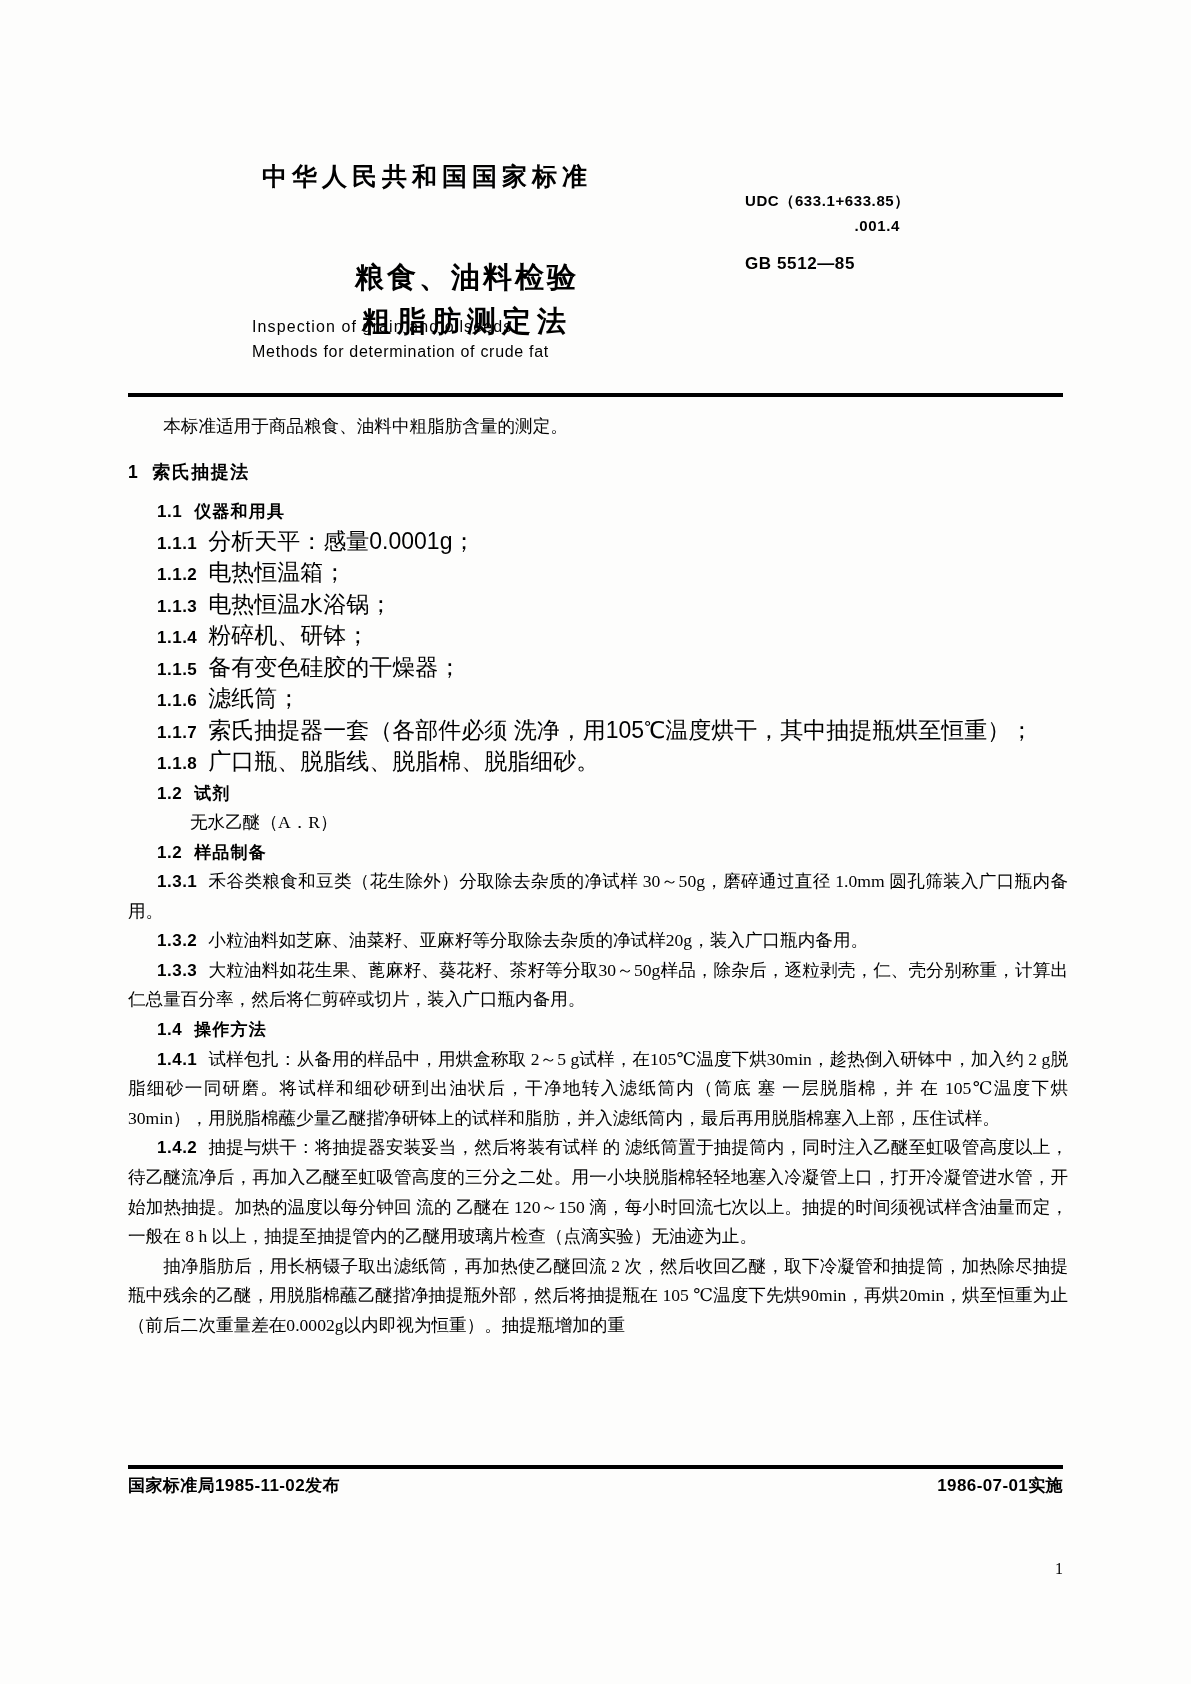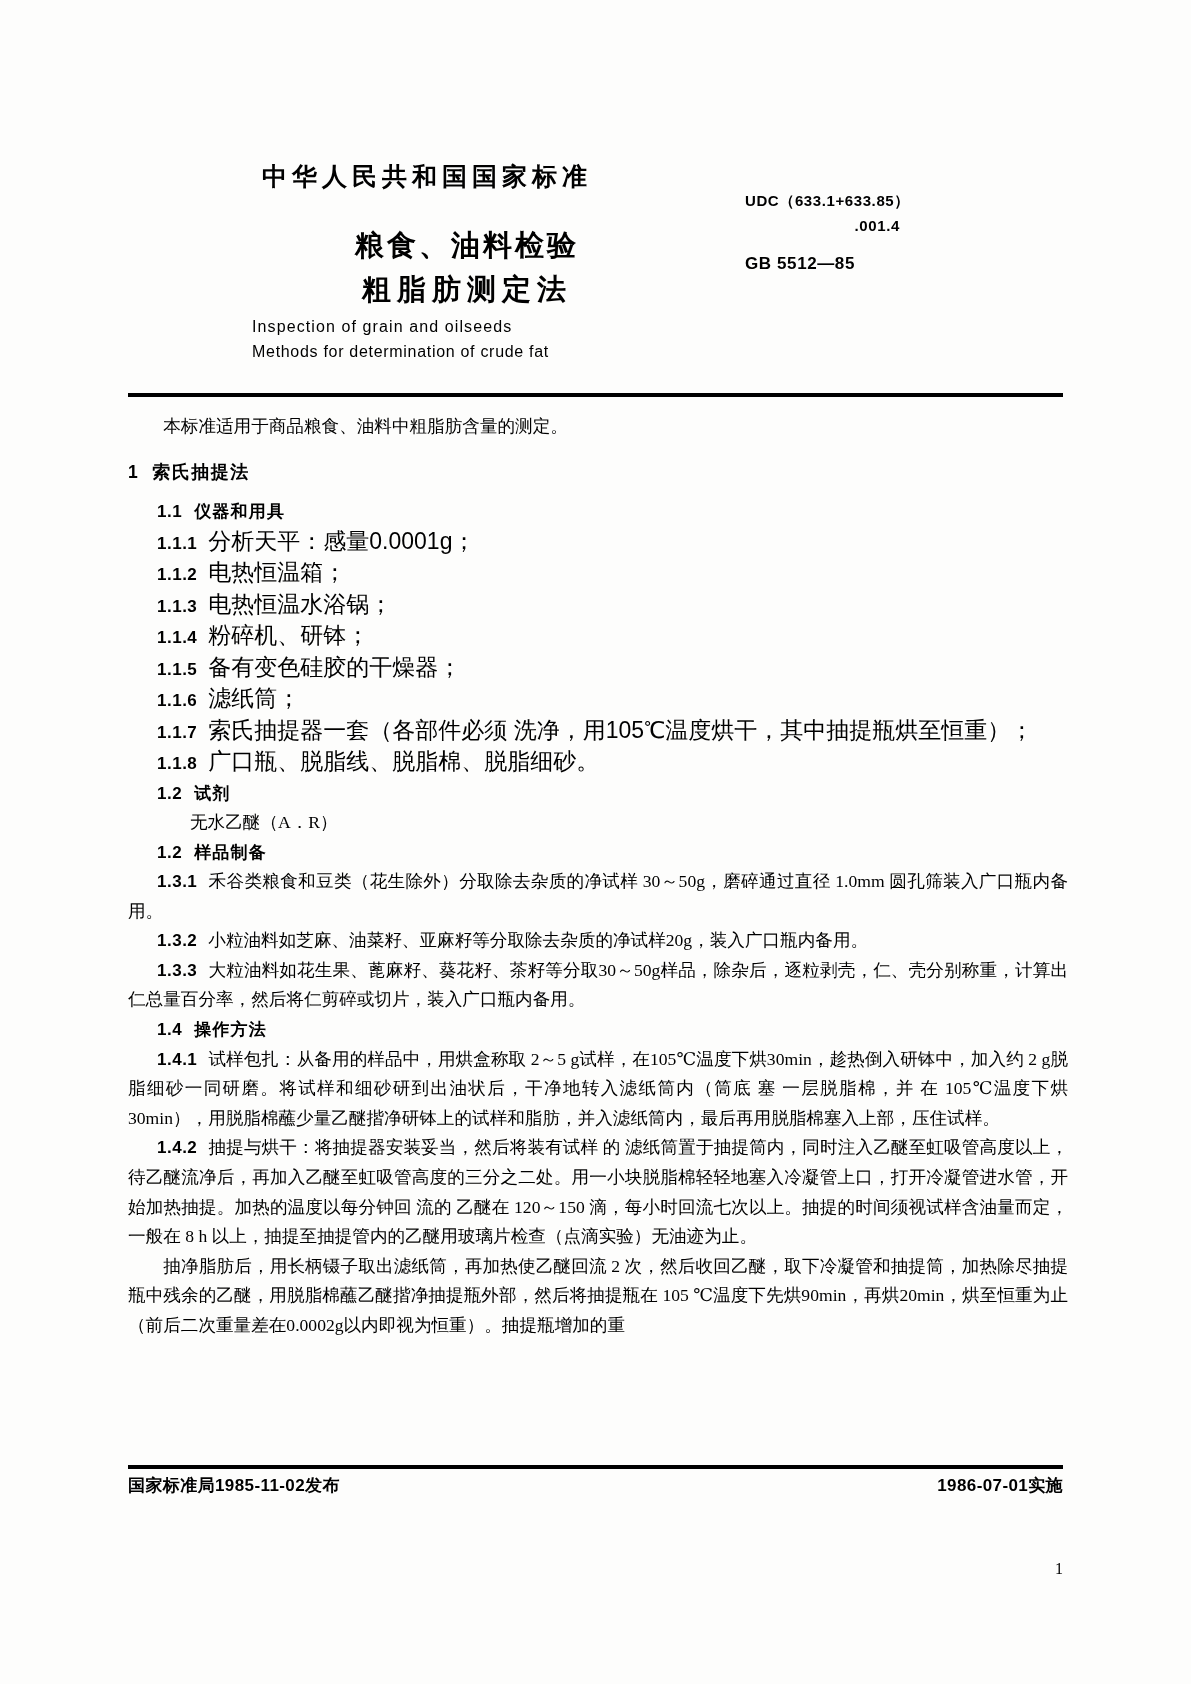--- a/index.html
+++ b/index.html
@@ -43,20 +43,21 @@
   .main-title {
     position: absolute;
     left: 252px;
     width: 430px;
     text-align: center;
     font-family: "Liberation Sans", "DejaVu Sans", sans-serif;
     font-weight: bold;
     font-size: 29px;
     letter-spacing: 3px;
     white-space: nowrap;
+    margin-top: 32px;
   }
   .title-line-1 { top: 76px; }
   .title-line-2 { top: 120px; letter-spacing: 6px; }
 
   .subtitle-en {
     position: absolute;
     left: 252px;
     width: 430px;
     font-family: "Liberation Sans", "DejaVu Sans", sans-serif;
     font-size: 16px;

